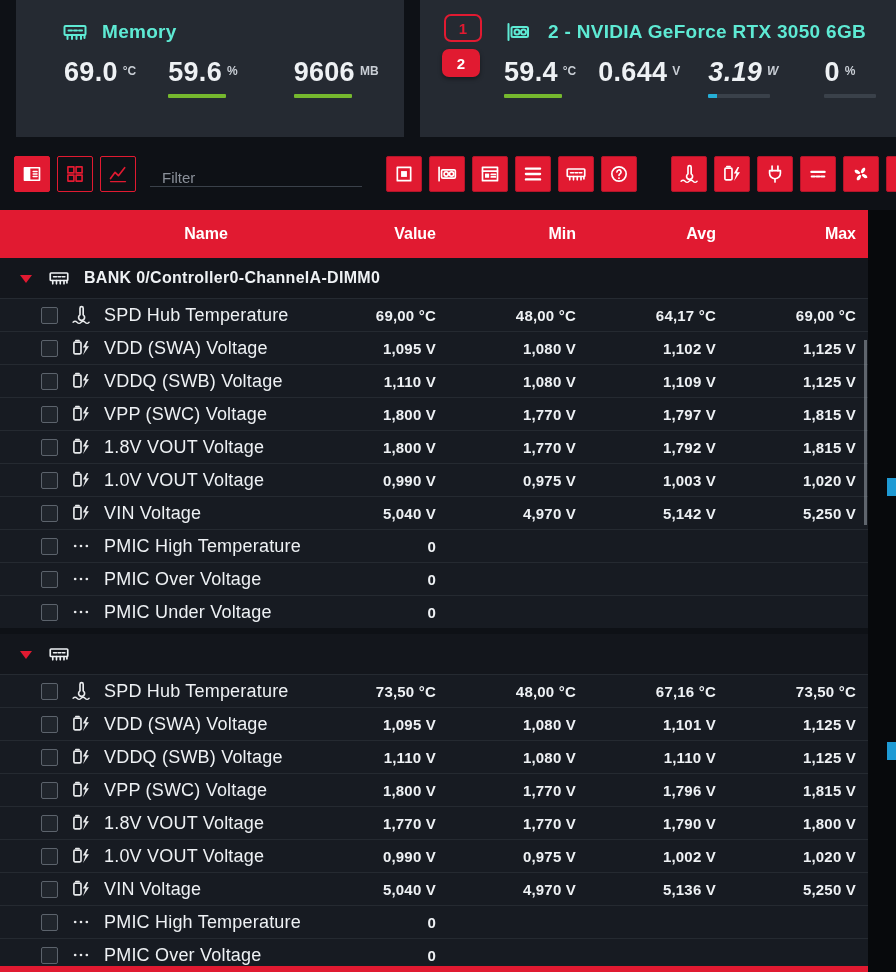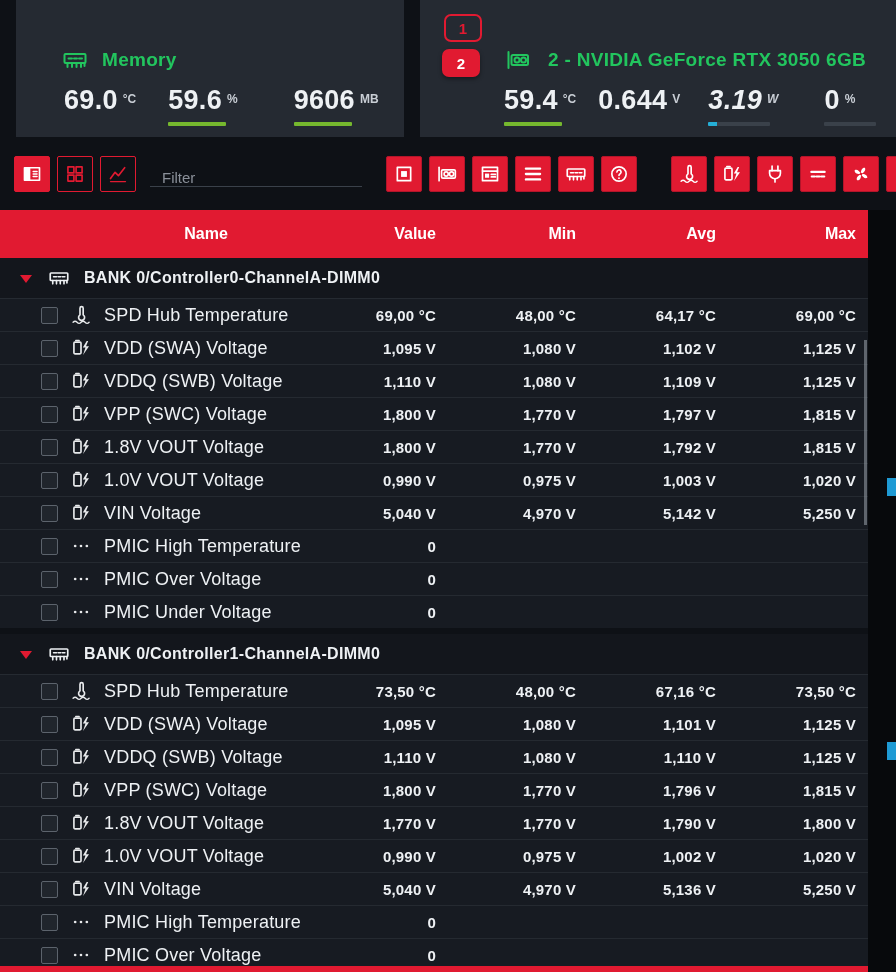--- a/index.html
+++ b/index.html
@@ -12,21 +12,21 @@
   }
   .icon svg { display:block; width:100%; height:100%; }
   .i34{width:34px;height:24px;} .i40{width:40px;height:24px;}
   .i26{width:26px;height:20px;} .i22{width:22px;height:20px;} .i20{width:20px;height:20px;}
 
   
   .topbar { position:absolute; top:0; left:0; width:896px; height:137px; display:flex; background:#0e1116; }
   .card { background:#252a32; height:137px; }
   .card-memory { margin-left:16px; width:388px; padding:20px 0 0 42px; }
   .card-gpu { margin-left:16px; width:476px; padding:20px 0 0 78px; position:relative; flex:1; }
-  .card-title { display:flex; align-items:center; gap:10px; color:#22c55e;margin-top:28px; }
+  .card-title { display:flex; align-items:center; gap:10px; color:#5eead4; }
   .card-title-text { font-size:19px; font-weight:bold; letter-spacing:.3px; white-space:nowrap; }
   .values { display:flex; margin-top:13px; align-items:flex-start; }
   .vblock { display:flex; flex-direction:column; }
   .vline { white-space:nowrap; }
   .num { font-size:27px; font-weight:bold; letter-spacing:.3px; }
   .unit { font-size:12px; font-weight:bold; color:#c9ced5; margin-left:5px; position:relative; top:-6px; }
   .bar { height:4px; width:58px; margin-top:6px; border-radius:1px; background:#76b82e; }
   .bar.hidden { visibility:hidden; }
   .bar.gray { background:#3a414a; width:52px; }
   .bar.cyan-gray { background:linear-gradient(to right,#25aed6 0 9px,#3a414a 9px); width:62px; }
@@ -463,21 +463,20 @@
   </div>
       <div class="group-row mt">
     <span class="caret"></span>
     <span class="icon i26">
           <svg viewBox="0 0 24 24" fill="none" stroke="currentColor" stroke-width="2" stroke-linecap="round" stroke-linejoin="round">
             <rect x="1.5" y="6" width="21" height="9" rx="1"></rect>
             <path d="M4.5 15v4M9 15v4M13.5 15v4M18 15v4M21.5 15v3"></path>
             <path d="M5.5 10.5h3.5M11 10.5h3M16 10.5h3"></path>
           </svg>
         </span>
-    <span class="group-label">BANK 0/Controller1-ChannelA-DIMM0</span>
   </div>
       <div class="row">
     <span class="checkbox"></span>
     <span class="icon i22 row-icon">
           <svg viewBox="0 0 24 24" fill="none" stroke="currentColor" stroke-width="2" stroke-linecap="round" stroke-linejoin="round">
             <path d="M10.8 3.8a1.9 1.9 0 0 1 3.8 0v8a3.6 3.6 0 1 1-3.8 0z"></path>
             <path d="M2.5 20.8c1.6-1.7 3.2-1.7 4.8 0s3.2 1.7 4.8 0 3.2-1.7 4.8 0 3.2 1.7 4.8 0" stroke-width="1.7"></path>
           </svg>
         </span>
     <span class="cell-name">SPD Hub Temperature</span>

